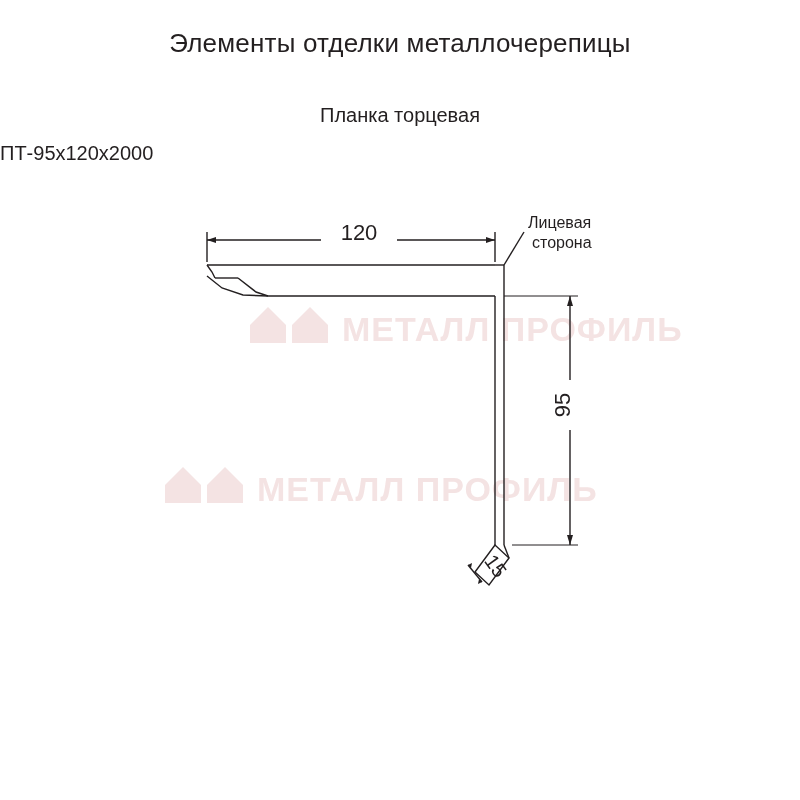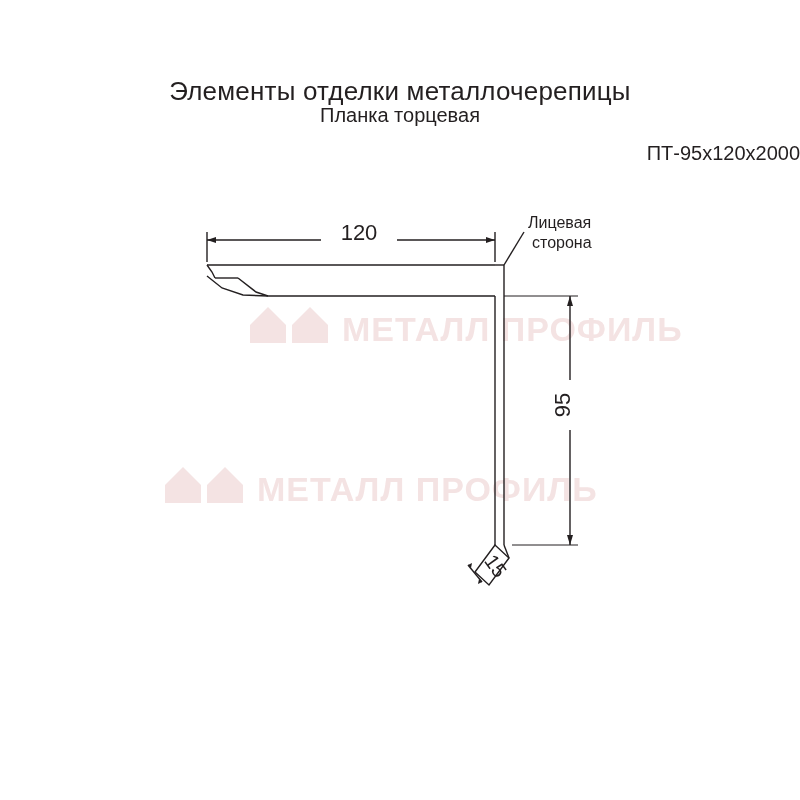--- a/index.html
+++ b/index.html
@@ -22,35 +22,34 @@
     height: 800px;
   }
   .title-main {
     position: absolute;
     left: 0; top: 28px;
     width: 800px;
     text-align: center;
     font-size: 26px;
     letter-spacing: 0.2px;
     color: #231f20;
-    margin-top: 48px;
   }
   .title-sub1 {
     position: absolute;
     left: 0; top: 104px;
     width: 800px;
     text-align: center;
     font-size: 20px;
     color: #231f20;
   }
   .title-sub2 {
     position: absolute;
     left: 0; top: 142px;
     width: 800px;
-    text-align: right;
+    text-align: left;
     font-size: 20px;
     color: #231f20;
   }
   .drawing {
     position: absolute;
     left: 0; top: 0;
     width: 800px;
     height: 800px;
   }
   .watermark {

